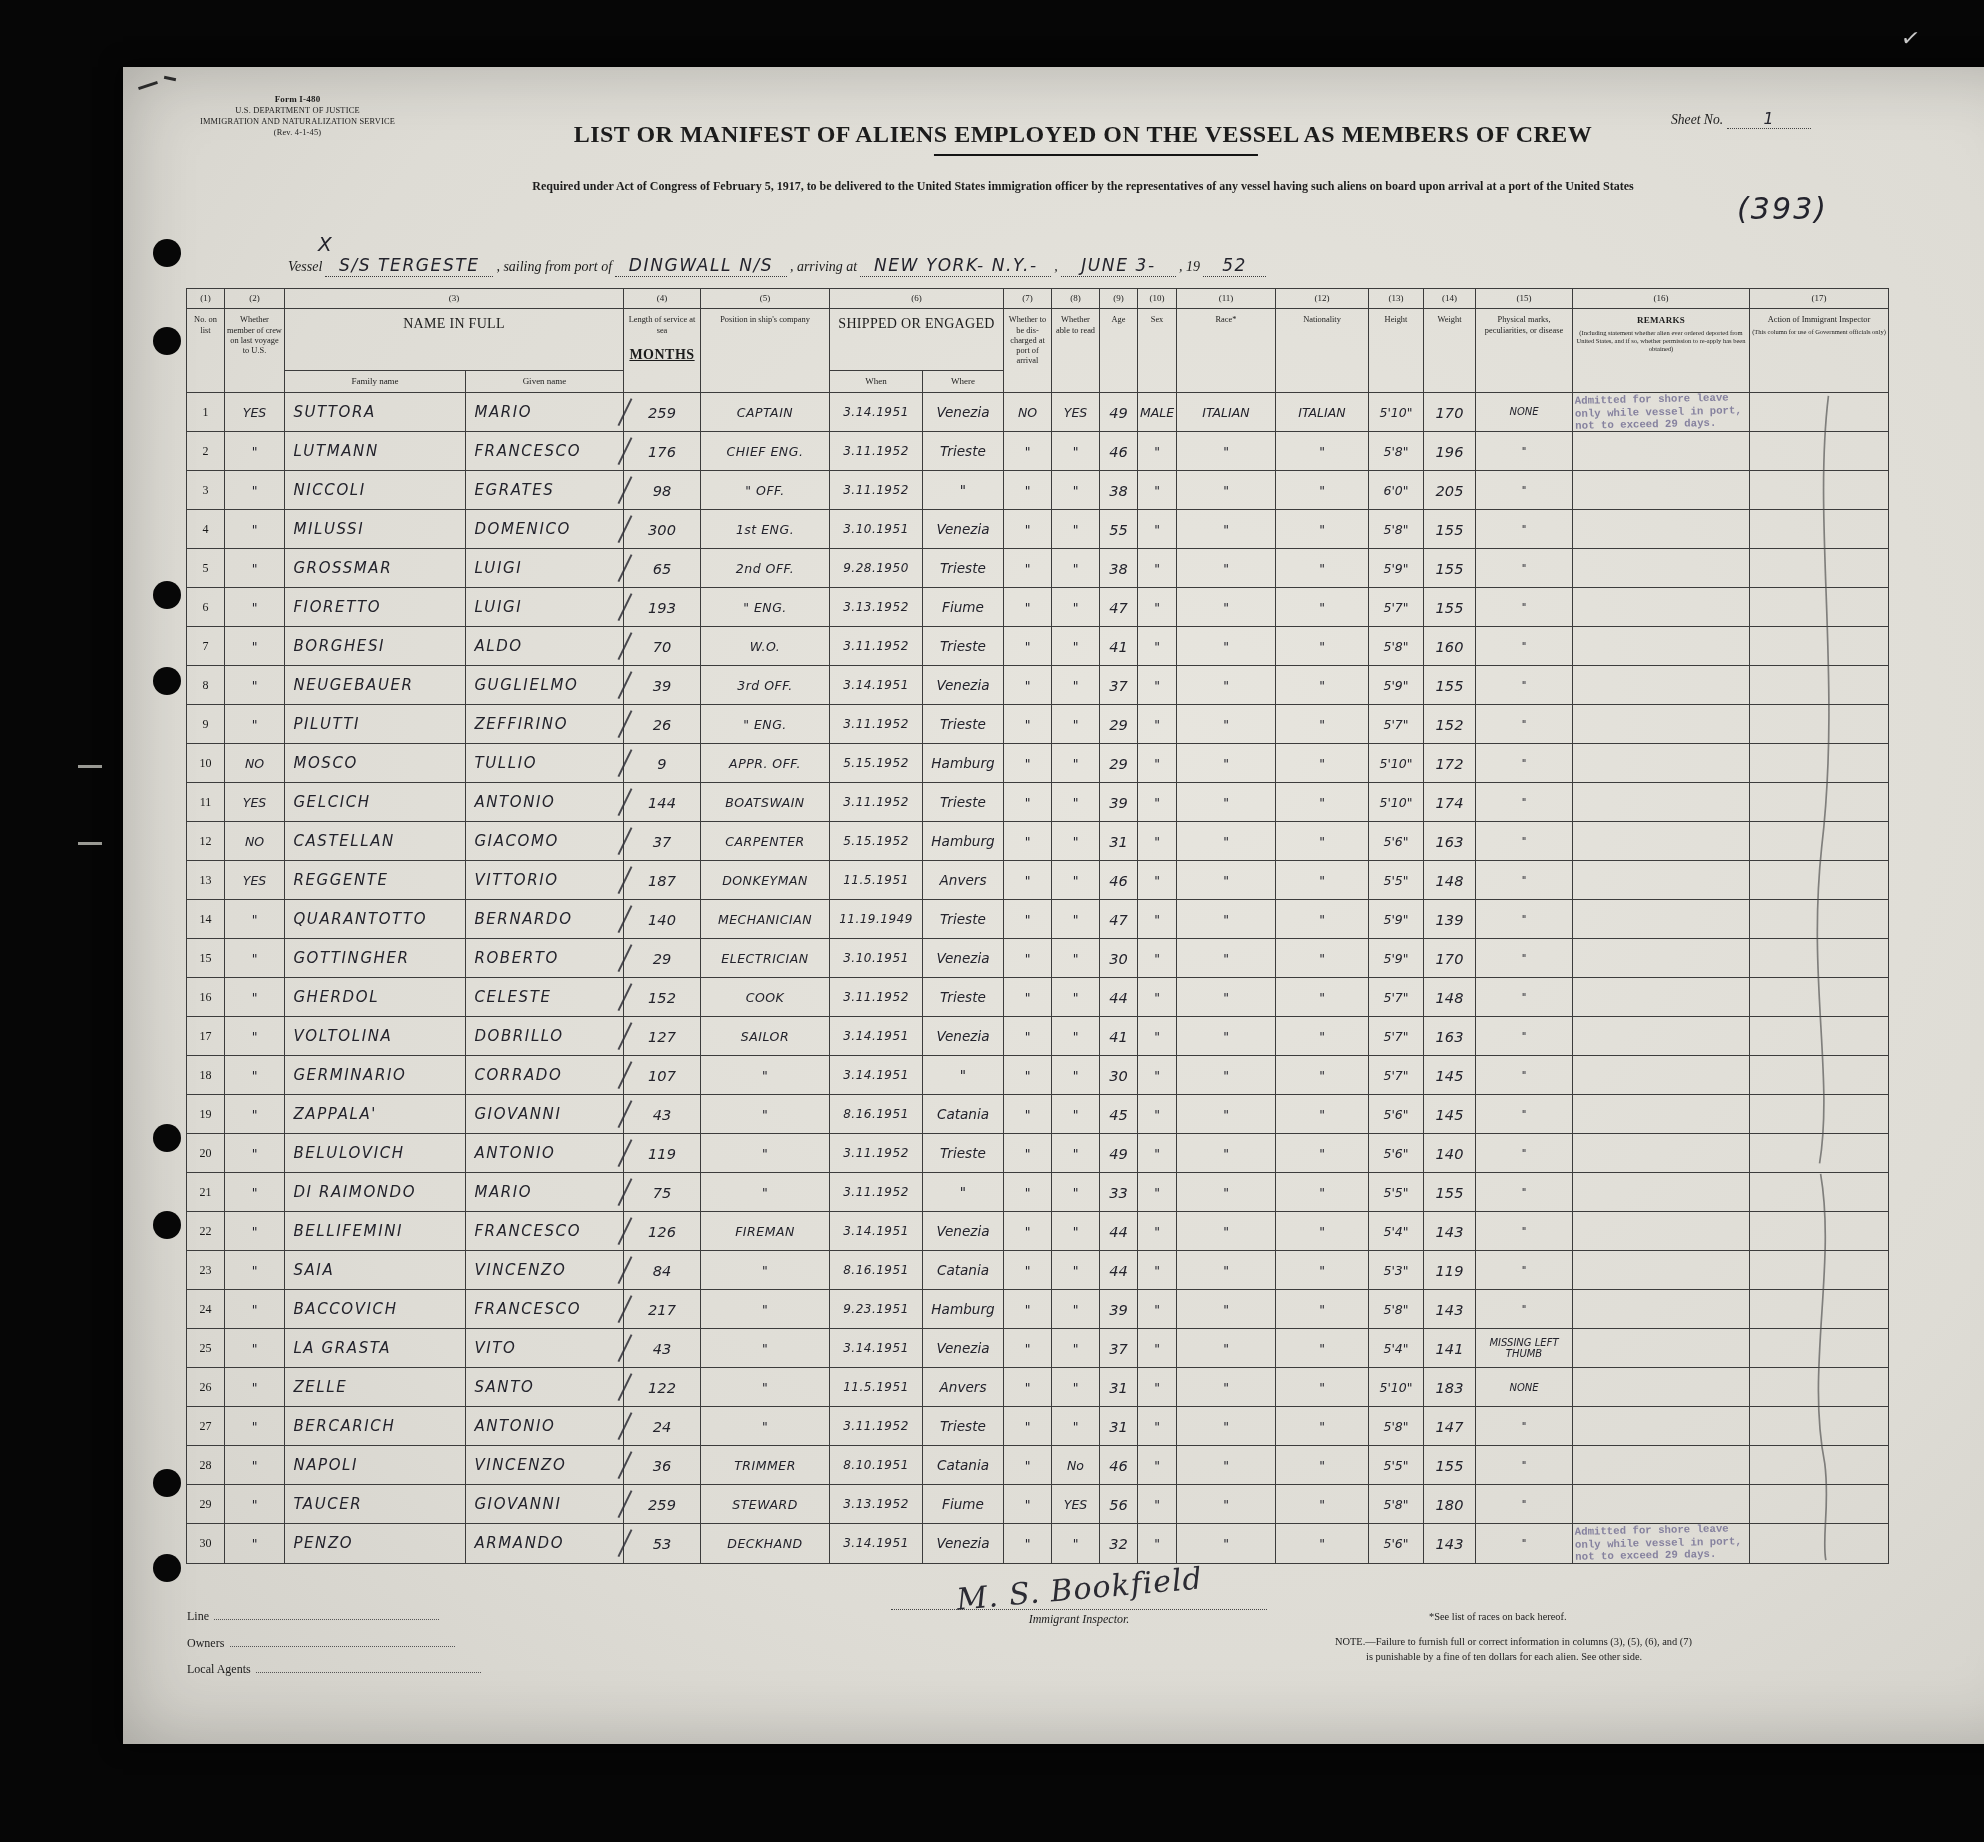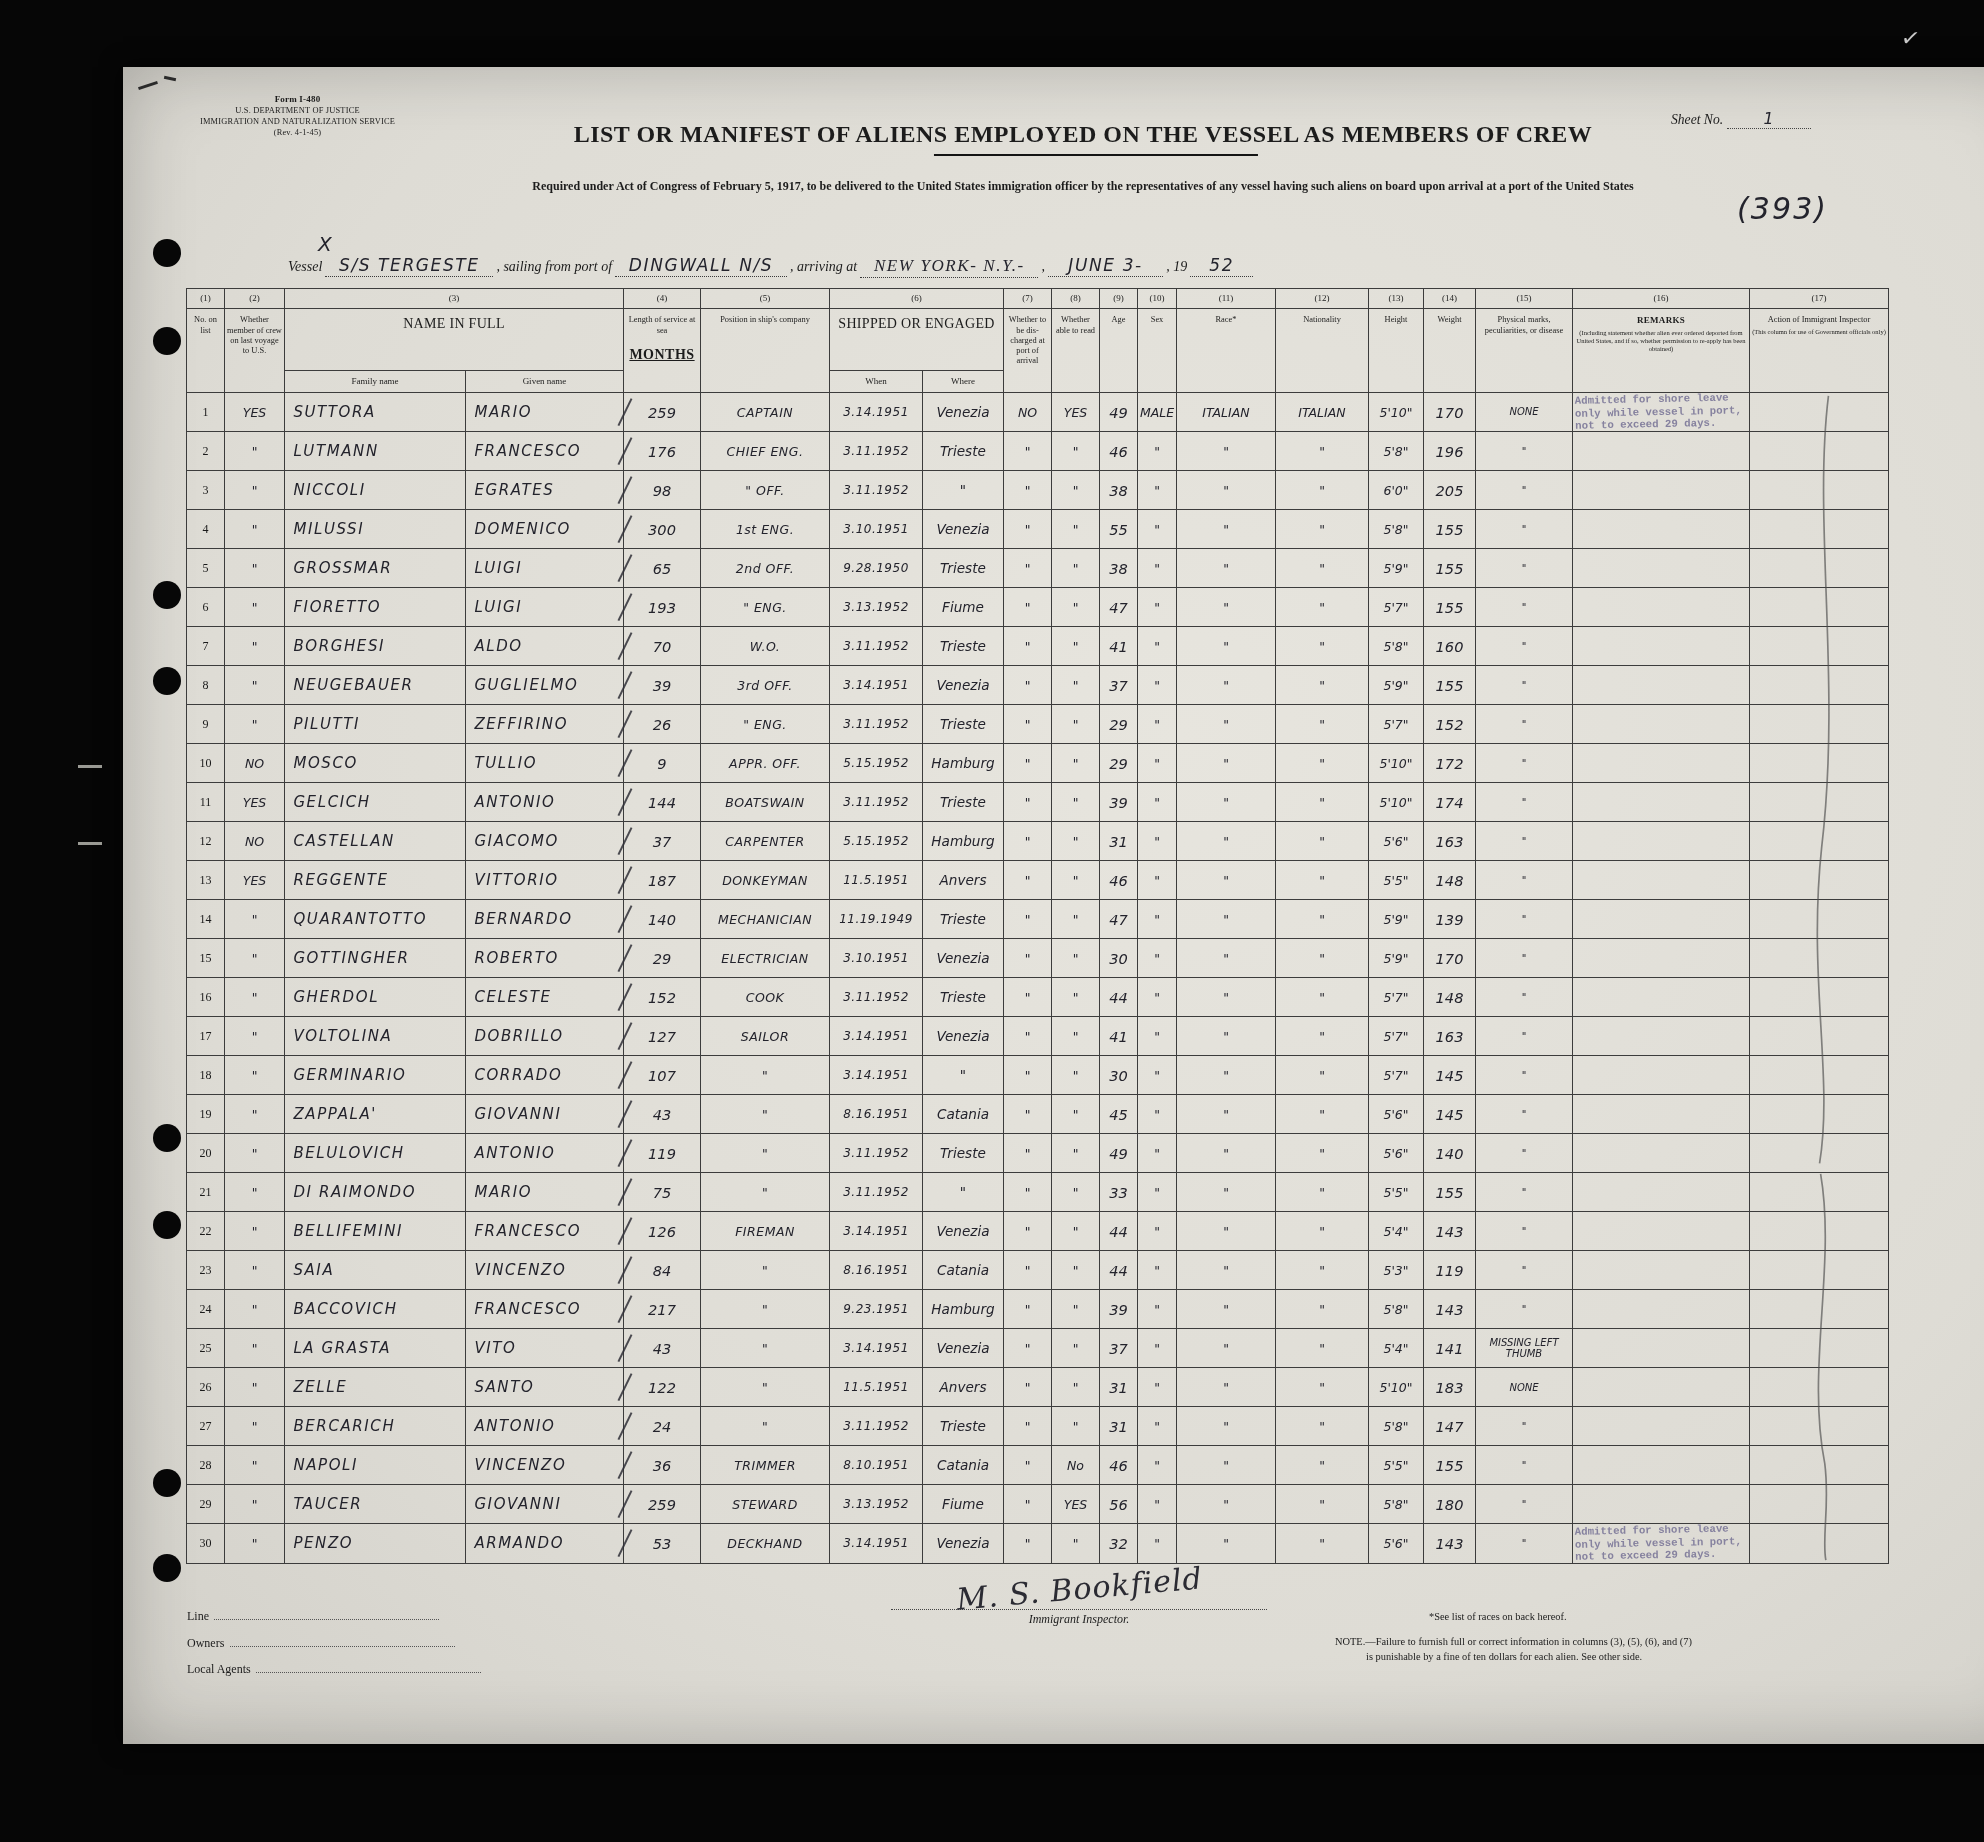--- a/index.html
+++ b/index.html
@@ -38,21 +38,21 @@
   .doc-title { position:absolute; top:54px; left:0; width:100%; text-align:center; font-size:24px; font-weight:bold; letter-spacing:0.5px; }
   .title-underline { position:absolute; top:87px; left:50%; transform:translateX(-46%); width:324px; height:2.1px; background:#141414; }
   .doc-subtitle { position:absolute; top:111px; left:50%; transform:translateX(-50%); width:1598px; text-align:center; font-size:12px; font-weight:bold; line-height:1.35; }
   .doc-include { position:absolute; top:150px; left:0; width:100%; text-align:center; font-size:10.4px; font-weight:bold; }
   .page-stamp { position:absolute; left:1614px; top:124px; font-size:30px; letter-spacing:2.1px; }
 
   
   .vessel-line { position:absolute; top:188px; left:162px; right:146px; display:flex; align-items:baseline; font-size:14px; font-style:italic; white-space:nowrap; }
   .vessel-line .plabel { padding:0 3.1px;font-style:italic; }
   .vessel-line .fill { flex:0 1 auto; min-width:115px; border-bottom:1px dotted #3a3a3a; text-align:center; font-size:17px; letter-spacing:1.6px; padding:0 13.6px 1px 13.6px; }
-  .vessel-line .fill.wide { min-width:178px;font-family:Liberation Serif, serif; }
+  .vessel-line .fill.wide { min-width:178px; }
   .vessel-mark { position:absolute; top:-23px; left:33px; font-size:20px; }
 
   
   #crew-table { position:absolute; left:63px; top:221px; width:1703px; border-collapse:collapse; table-layout:fixed; }
   #crew-table th, #crew-table td { border:1px solid #3c3c3c; overflow:visible; }
   col.w-no{width:38px} col.w-mem{width:60px} col.w-fam{width:181px} col.w-giv{width:158px}
   col.w-mon{width:77px} col.w-pos{width:129px} col.w-when{width:93px} col.w-where{width:81px}
   col.w-dis{width:48px} col.w-read{width:48px} col.w-age{width:38px} col.w-sex{width:39px}
   col.w-race{width:99px} col.w-nat{width:93px} col.w-ht{width:55px} col.w-wt{width:52px}
   col.w-marks{width:97px} col.w-rem{width:177px} col.w-act{width:139px}

